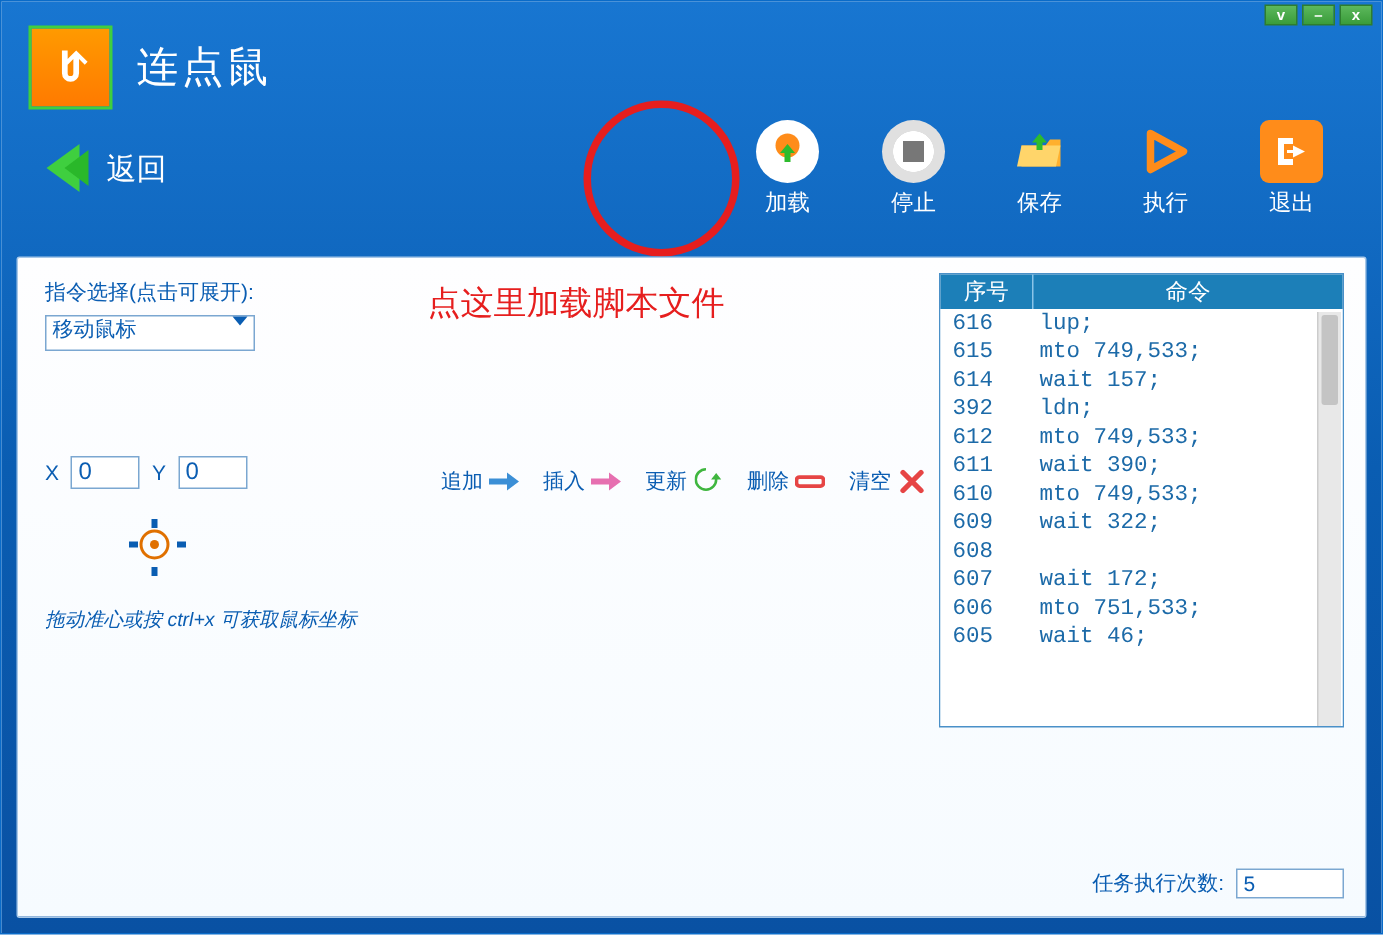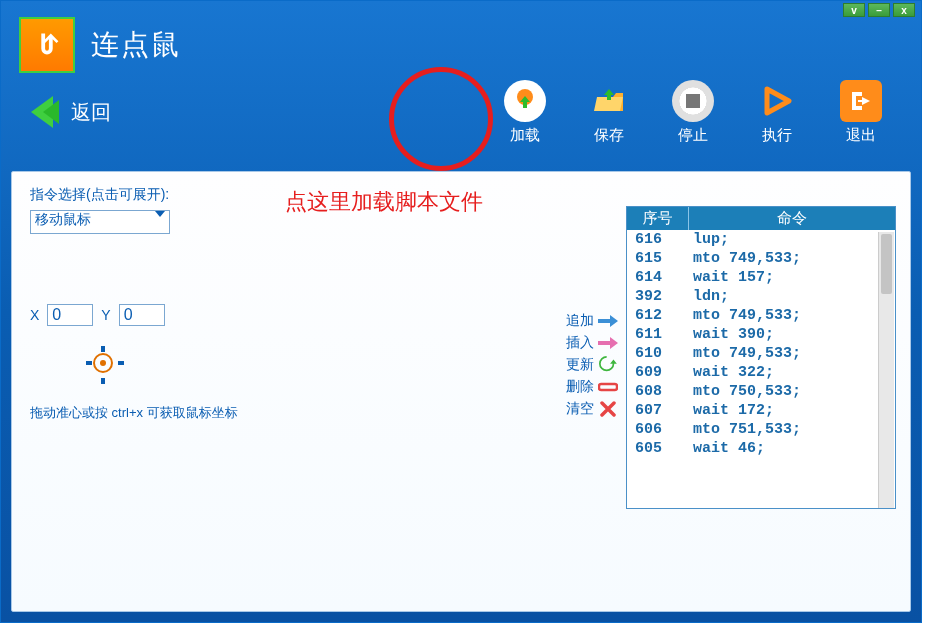--- a/index.html
+++ b/index.html
@@ -29,33 +29,33 @@
 .coord-row .lbl { color:#0a5db2; font-size:14px;}
 .coord-input { width: 46px; height: 22px; border:1px solid #7ba7d1; color:#0a5db2; font-size:16px; padding:0 4px; background:#fff;}
 .crosshair { margin-top: 22px; margin-left: 58px; width: 34px; height:34px; position:relative; cursor:grab;}
 .crosshair .ring { position:absolute; width:20px; height:20px; border:2px solid #e07000; border-radius:50%; left:5px; top:5px;}
 .crosshair .dot { position:absolute; width:6px; height:6px; background:#e07000; border-radius:50%; left:12px; top:12px;}
 .crosshair .tick { position:absolute; background:#0a5db2; }
 .crosshair .tick.t{width:4px;height:6px;left:13px;top:-2px;}
 .crosshair .tick.b{width:4px;height:6px;left:13px;bottom:-2px;}
 .crosshair .tick.l{width:6px;height:4px;top:13px;left:-2px;}
 .crosshair .tick.r{width:6px;height:4px;top:13px;right:-2px;}
-.hint { color:#0a5db2; font-size:13px; margin-top:22px;}
-.script-panel { position:absolute; right:14px; top:10px;margin-top:24px;}
+.hint { color:#0a5db2; font-size:13px; margin-top:22px;font-style:italic;}
+.script-panel { position:absolute; right:14px; top:10px;}
 .script-table { width: 270px; border:1px solid #4a90c8;}
 .script-head { display:flex; background:#1c7fb8; color:#fff; font-size:15px;}
 .script-head div:first-child { width:62px; text-align:center; border-right:1px solid #8ac4e8; padding:2px 0;}
 .script-head div:last-child { flex:1; text-align:center; padding:2px 0;}
 .script-body { height: 278px; overflow:auto; background:#fff; font-family:"Courier New",monospace; font-size:15px; color:#1c6aa8;}
-.script-row { display:flex; padding:1px 0;font-weight:bold;}
+.script-row { display:flex; padding:1px 0;}
 .script-row .sn { width:58px; padding-left:8px;}
 .script-row .cmd { flex:1; padding-left:8px;}
 .scrollbar-fake { position:absolute; right:1px; top:25px; width:16px; height:276px; background:#e8e8e8; border-left:1px solid #ccc;}
 .scrollbar-fake .thumb{ margin:2px; background:#c4c4c4; height:60px; border-radius:2px;}
-.op-buttons { position:absolute; right:292px; top:140px; display:flex; flex-direction:column; gap:4px; align-items:flex-start;}
+.op-buttons { position:absolute; right:292px; top:140px; display:flex; flex-direction:row; gap:16px; align-items:flex-start;}
 .op-btn { display:flex; align-items:center; gap:4px; color:#0a5db2; font-size:14px; cursor:pointer;}
 .op-icon { width:20px; height:16px; display:flex; align-items:center; justify-content:center;}
 .exec-count { position:absolute; right:14px; bottom:12px; display:flex; align-items:center; gap:8px; color:#0a5db2; font-size:14px;}
 .exec-count input { width:72px; height:20px; border:1px solid #7ba7d1; color:#0a5db2; padding:0 4px; background:#fff; font-size:14px;}
 </style>
 </head>
 <body>
 
 <div class="window">
   <div class="titlebar">
@@ -84,34 +84,34 @@
     <div class="tb-item">
       <div class="tb-icon" style="background:#fff">
         <svg width="30" height="30" viewBox="0 0 30 30">
             <circle cx="15" cy="11" r="8" fill="#ff8c1a"></circle>
             <path d="M15 10 l-5 6 h3 v6 h4 v-6 h3 z" fill="#2dbb2d"></path>
           </svg>
       </div>
       <span>加载</span>
     </div>
     <div class="tb-item">
+      <div class="tb-icon" style="background:radial-gradient(#fff 45%,#e0e0e0 46%)">
+        <div style="width:14px;height:14px;background:#777"></div>
+      </div>
+      <span>停止</span>
+    </div>
+    <div class="tb-item">
       <div class="tb-icon">
         <svg width="36" height="36" viewBox="0 0 36 36">
             <path d="M6 14 h16 l3 -4 h7 v18 h-26 z" fill="#ffb02e"></path>
             <path d="M6 14 h26 l-3 14 h-26 z" fill="#ffd56a"></path>
             <path d="M18 6 l-5 6 h3 v5 h4 v-5 h3 z" fill="#2dbb2d"></path>
           </svg>
       </div>
       <span>保存</span>
-    </div>
-    <div class="tb-item">
-      <div class="tb-icon" style="background:radial-gradient(#fff 45%,#e0e0e0 46%)">
-        <div style="width:14px;height:14px;background:#777"></div>
-      </div>
-      <span>停止</span>
     </div>
     <div class="tb-item">
       <div class="tb-icon">
         <svg width="36" height="36" viewBox="0 0 36 36">
             <path d="M8 6 l22 12 l-22 12 z" fill="none" stroke="#ff8c1a" stroke-width="5" stroke-linejoin="round"></path>
           </svg>
       </div>
       <span>执行</span>
     </div>
     <div class="tb-item">
@@ -228,37 +228,40 @@
             <div class="script-row">
               <div class="sn">610</div>
               <div class="cmd">mto 749,533;</div>
             </div>
             <div class="script-row">
               <div class="sn">609</div>
               <div class="cmd">wait 322;</div>
             </div>
             <div class="script-row">
               <div class="sn">608</div>
-              <div class="cmd">mto 750,533;</div>
             </div>
             <div class="script-row">
               <div class="sn">607</div>
               <div class="cmd">wait 172;</div>
             </div>
             <div class="script-row">
               <div class="sn">606</div>
               <div class="cmd">mto 751,533;</div>
             </div>
             <div class="script-row">
               <div class="sn">605</div>
               <div class="cmd">wait 46;</div>
             </div>
           </div>
         <div class="scrollbar-fake">
             <div class="thumb"></div>
           </div>
       </div>
     </div>
 
+    <div class="exec-count">
+      <span>任务执行次数:</span>
+      <input value="5" style="">
+    </div>
   </div>
 
   <div class="annotation-text">点这里加载脚本文件</div>
 </div>
 
 </body></html>

